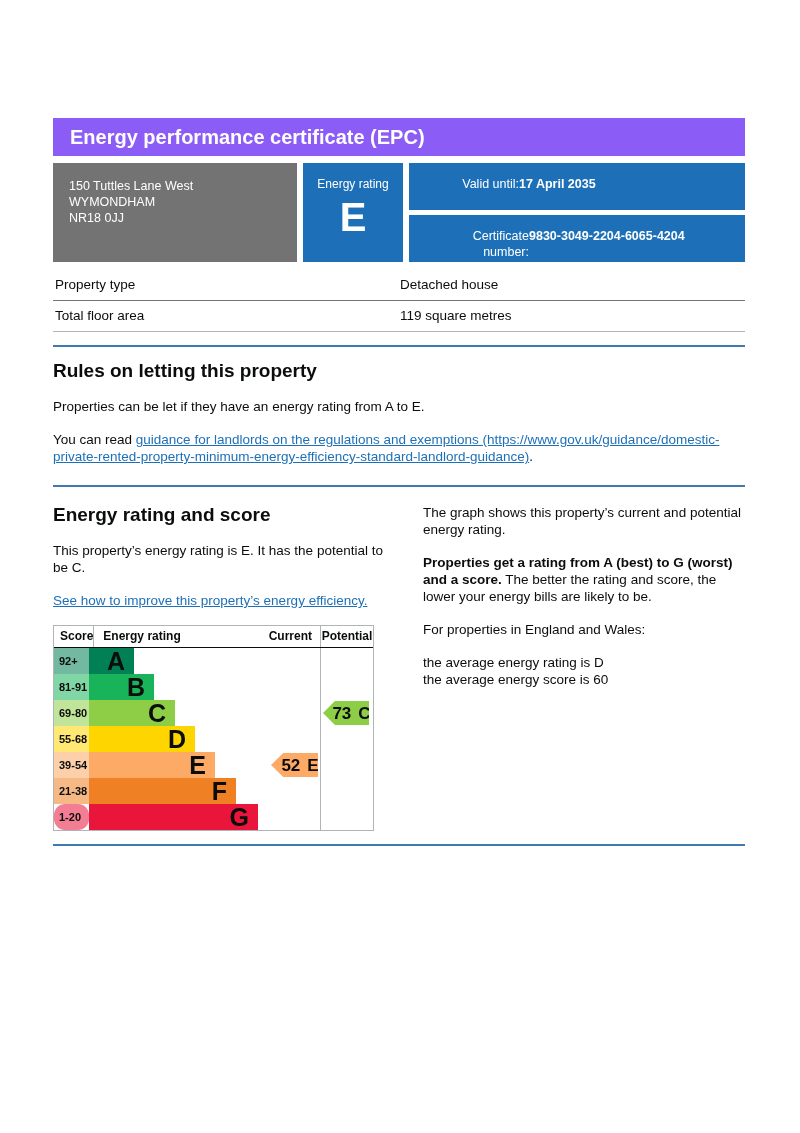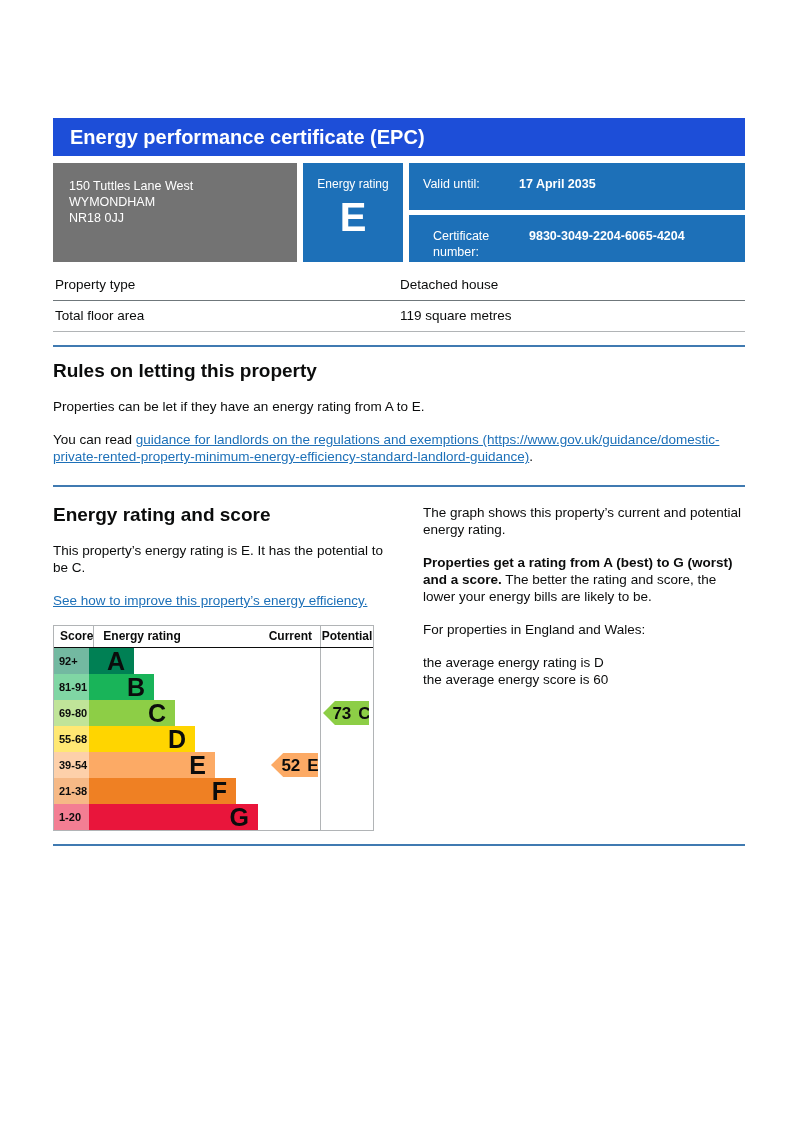--- a/index.html
+++ b/index.html
@@ -19,21 +19,21 @@
     line-height: 38px; padding-left: 17px;
   }
 
   .summary-row { display: flex; gap: 6px; height: 99px; margin-top: 7px; }
   .blue { background: #1d70b8; color: #ffffff; }
   .addr-box { width: 244px; padding: 15px 16px; font-size: 12.5px; line-height: 16px; }
   .rating-box { width: 100px; text-align: center; padding-top: 13px; }
   .rating-box .lbl { font-size: 12px; }
   .rating-box .big { font-size: 40px; font-weight: bold; line-height: 44px; margin-top: 2px; }
   .summary-right { flex: 1; display: flex; flex-direction: column; gap: 5px; }
-  .summary-right .srow { flex: 1; display: flex; padding: 13px 12px 0 14px; font-size: 12.5px; line-height: 16px; }
+  .summary-right .srow { flex: 1; display: flex; padding: 13px 12px 0 14px; font-size: 12.5px; line-height: 16px; text-align: right; }
   .srow .lbl { width: 96px; flex: 0 0 96px; }
   .srow .val { font-weight: bold; }
 
   .prop-table { margin-top: 8px; }
   .prow { display: flex; padding: 6px 2px 7px 2px; }
   .prow.r1 { border-bottom: 1px solid #6f777b; }
   .prow.r2 { border-bottom: 1px solid #b1b4b6; }
   .prow .plabel { flex: 0 0 345px; }
 
   .rule-blue { height: 2px; background: #407ab1; }
@@ -66,21 +66,21 @@
   .band-pot { flex: 0 0 53px; border-left: 1px solid #b1b4b6; }
   .arrow { position: absolute; height: 24px; display: flex; align-items: center; justify-content: center; gap: 7px; padding-left: 11px; font-size: 17px; font-weight: bold; clip-path: polygon(0% 50%, 26% 0%, 100% 0%, 100% 100%, 26% 100%); }
   .arrow-current { width: 47px; right: 55px; }
   .arrow-potential { width: 46px; right: 4px; }
 </style>
 </head>
 <body>
 
 <div class="content">
 
-  <div class="black-bar" style="background: #1d4ed8;">
+  <div class="black-bar" style="background: #8b5cf6;">
     <span>Energy performance certificate (EPC)</span>
   </div>
 
   <div class="summary-row">
     <div class="addr-box blue" style="background: #737373;">
       <div>150 Tuttles Lane West</div>
       <div>WYMONDHAM</div>
       <div>NR18 0JJ</div>
     </div>
     <div class="rating-box blue" style="background: rgb(29, 112, 184);">
@@ -172,21 +172,21 @@
           <div class="band-pot"></div>
         </div>
         <div class="band-row">
           <div class="band-score" style="background: rgb(246, 185, 134);">21-38</div>
           <div class="band-track">
               <div class="band-bar" style="background: rgb(239, 128, 35); width: 147px;">F</div>
             </div>
           <div class="band-pot"></div>
         </div>
         <div class="band-row">
-          <div class="band-score" style="background: rgb(243, 126, 147);">1-20</div>
+          <div class="band-score" style="background: rgb(243, 126, 147); border-radius: 11px;">1-20</div>
           <div class="band-track">
               <div class="band-bar" style="background: rgb(233, 21, 59); width: 169px;">G</div>
             </div>
           <div class="band-pot"></div>
         </div>
 
         <div class="arrow arrow-current" style="background: rgb(252, 170, 101); top: 127px;">
           <span>52</span>
           <span>E</span>
         </div>

